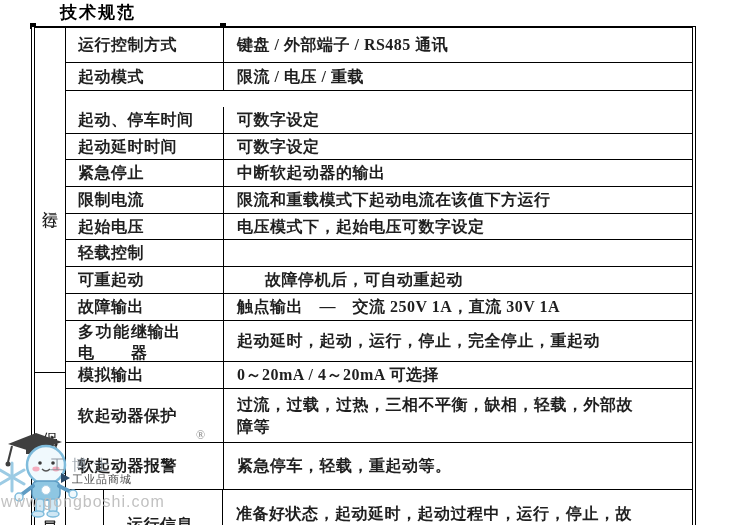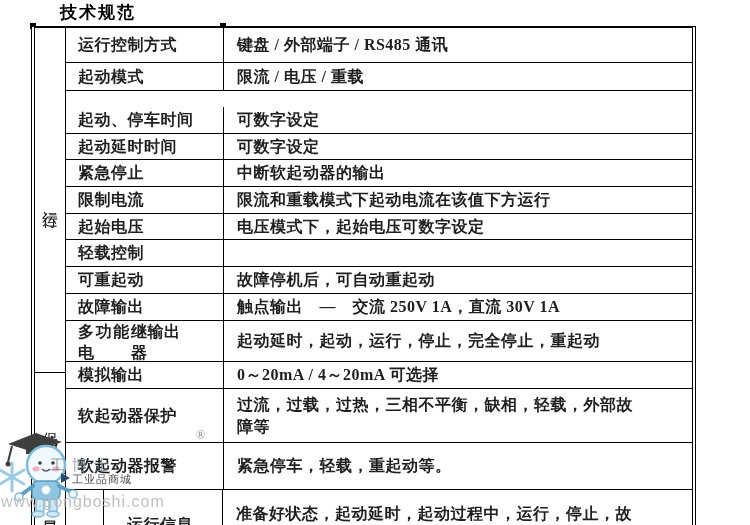--- a/index.html
+++ b/index.html
@@ -99,21 +99,21 @@
 
       <div class="row" style="height:26px;">
         <div class="cell item">起始电压</div>
         <div class="cell desc">电压模式下，起始电压可数字设定</div>
       </div>
 
       <div class="row" style="height:27px;gap:40px;">
         <div class="cell item">轻载控制</div>
       </div>
 
-      <div class="row" style="height:27px;">
+      <div class="row" style="height:27px;gap:28px;">
         <div class="cell item">可重起动</div>
         <div class="cell desc">故障停机后，可自动重起动</div>
       </div>
 
       <div class="row" style="height:27px;">
         <div class="cell item">故障输出</div>
         <div class="cell desc">触点输出　—　交流 250V 1A，直流 30V 1A</div>
       </div>
 
       <div class="row" style="height:41px;">

